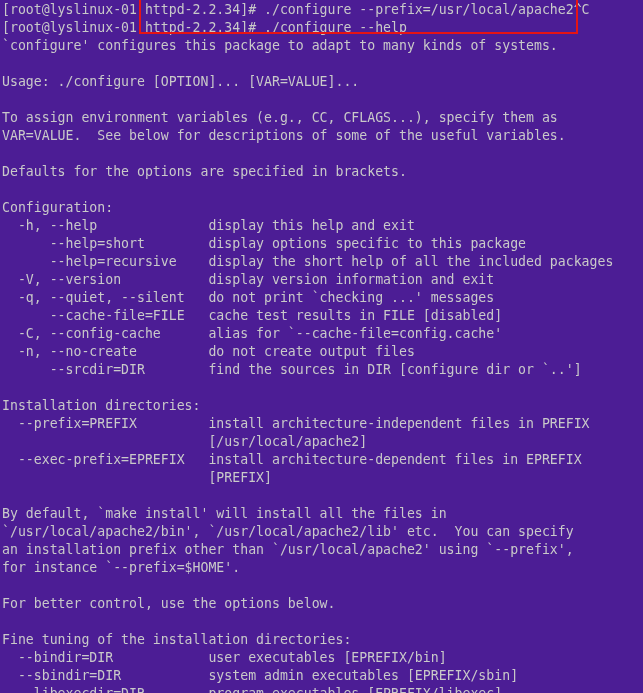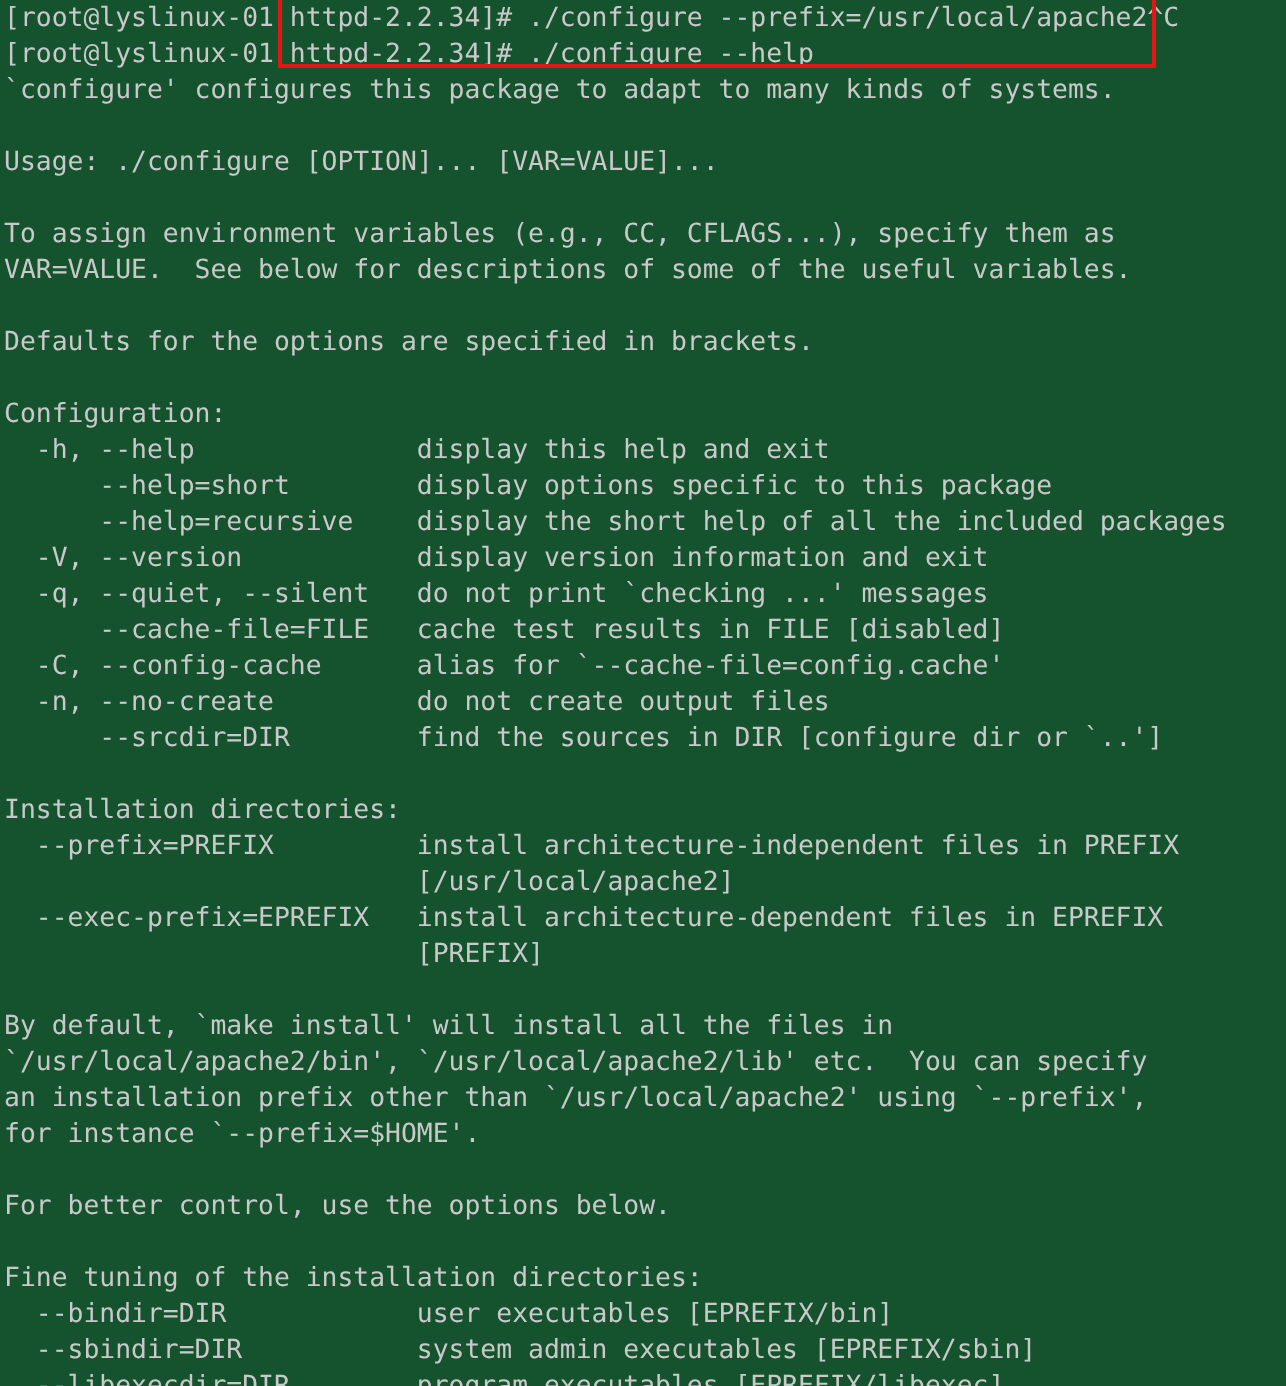--- a/index.html
+++ b/index.html
@@ -4,21 +4,21 @@
 <style>
   html, body {
     margin: 0;
     padding: 0;
     background: #000000;
   }
   #terminal {
     position: relative;
     width: 643px;
     height: 693px;
-    background: #14532d;
+    background: #4c1d95;
     overflow: hidden;
     font-family: "DejaVu Sans Mono", "Liberation Mono", monospace;
     font-size: 13.2px;
     line-height: 18px;
     color: #c9c9c9;
   }
   #screen {
     position: absolute;
     left: 2px;
     top: 1px;

